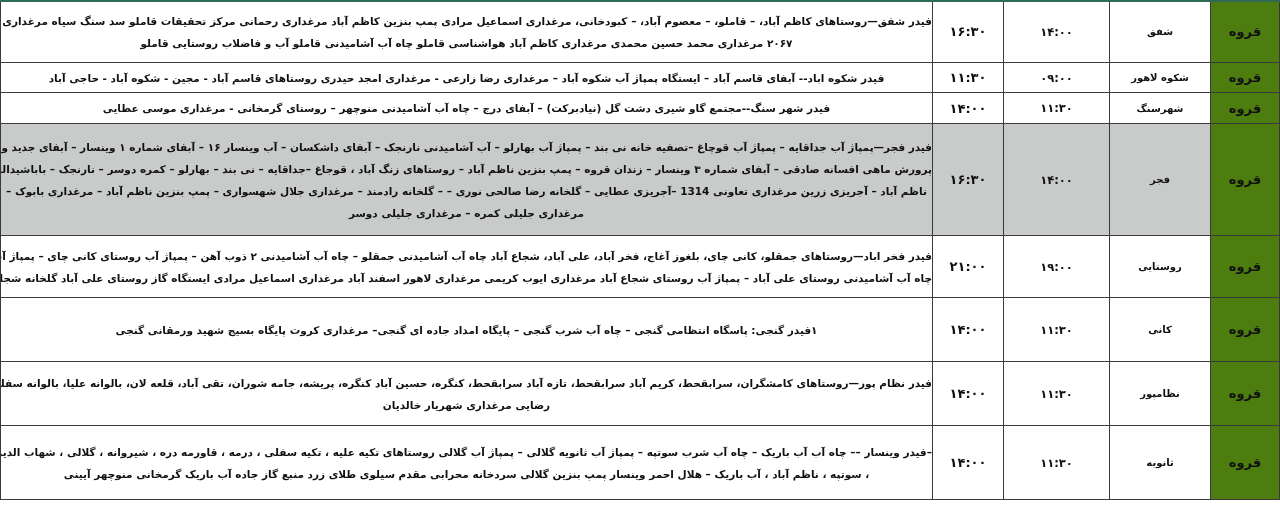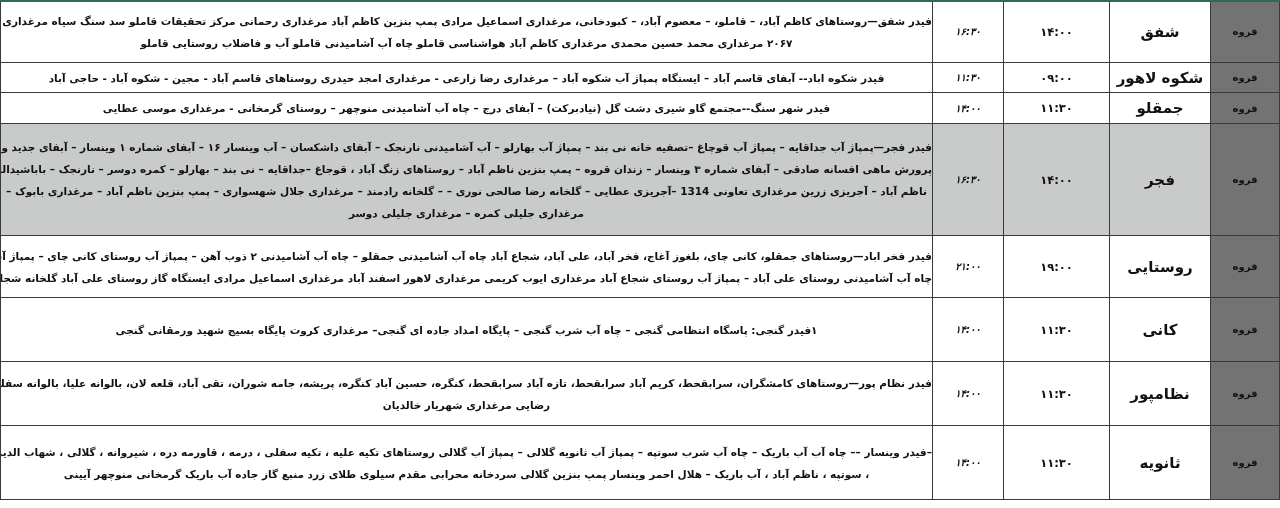--- a/index.html
+++ b/index.html
@@ -1,24 +1,24 @@
 <!DOCTYPE html>
 <html><head>
 <meta charset="utf-8">
 <style>
   html, body { margin: 0; padding: 0; background: #ffffff; }
   body { width: 1280px; height: 508px; overflow: hidden; font-family: "DejaVu Sans", sans-serif; }
   .sheet { position: relative; width: 1280px; height: 508px; background: #fff; }
   table.outage { border-collapse: collapse; width: 1280px; table-layout: fixed; direction: rtl; }
   table.outage td { border: 1px solid #3a3a3a; padding: 0; vertical-align: middle; text-align: center; color: #111; font-weight: bold; }
   table.outage tr { border-top: 1.5px solid #2f6b54; }
-  td.city { width: 68px; font-size: 10px; background: #737373; }
-  td.feeder { width: 100px; font-size: 15px; }
+  td.city { width: 68px; font-size: 13px; background: #4d7c0f; }
+  td.feeder { width: 100px; font-size: 10px; }
   td.start { width: 105px; font-size: 11.5px; }
-  td.end { width: 70px; font-size: 10px; font-style: italic; }
+  td.end { width: 70px; font-size: 13px; }
   td.areas { font-size: 10.5px; line-height: 22px; padding: 2px 6px; text-align: center; }
   tr.hl td.feeder, tr.hl td.start, tr.hl td.end, tr.hl td.areas { background: #c9cbcb; }
   .line { display: block; white-space: nowrap; overflow: hidden; }
   .top-rule { position: absolute; top: 0; left: 0; width: 1280px; height: 2px; background: #2f6b54; }
 </style>
 </head>
 <body>
 
 <div class="sheet">
   <div class="top-rule"></div>
@@ -38,21 +38,21 @@
           <td class="city">قروه</td>
           <td class="feeder">شکوه لاهور</td>
           <td class="start">۰۹:۰۰</td>
           <td class="end">۱۱:۳۰</td>
           <td class="areas">
             <span class="line">فیدر شکوه اباد-- آبفای قاسم آباد – ایستگاه پمپاژ آب شکوه آباد – مرغداری رضا زارعی - مرغداری امجد حیدری روستاهای قاسم آباد - مجین - شکوه آباد - حاجی آباد</span>
           </td>
         </tr>
         <tr style="height: 31px;">
           <td class="city">قروه</td>
-          <td class="feeder">جمقلو</td>
+          <td class="feeder">شهرسنگ</td>
           <td class="start">۱۱:۳۰</td>
           <td class="end">۱۴:۰۰</td>
           <td class="areas">
             <span class="line">فیدر شهر سنگ--مجتمع گاو شیری دشت گل (نیادبرکت) – آبفای درج – چاه آب آشامیدنی منوچهر – روستای گرمخانی - مرغداری موسی عطایی</span>
           </td>
         </tr>
         <tr class="hl" style="height: 112px;">
           <td class="city">قروه</td>
           <td class="feeder">فجر</td>
           <td class="start">۱۴:۰۰</td>

